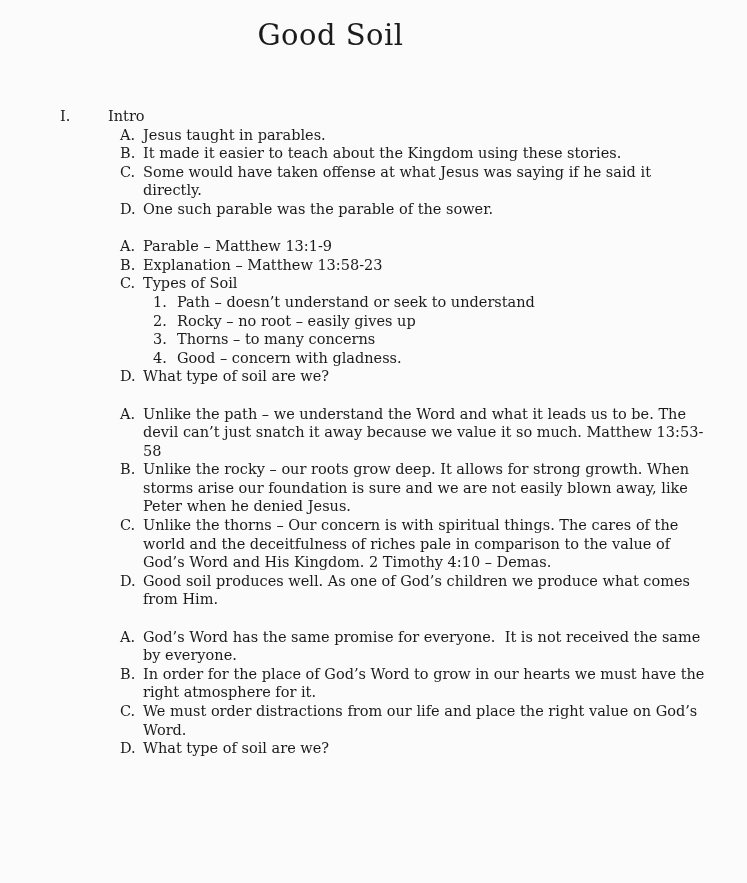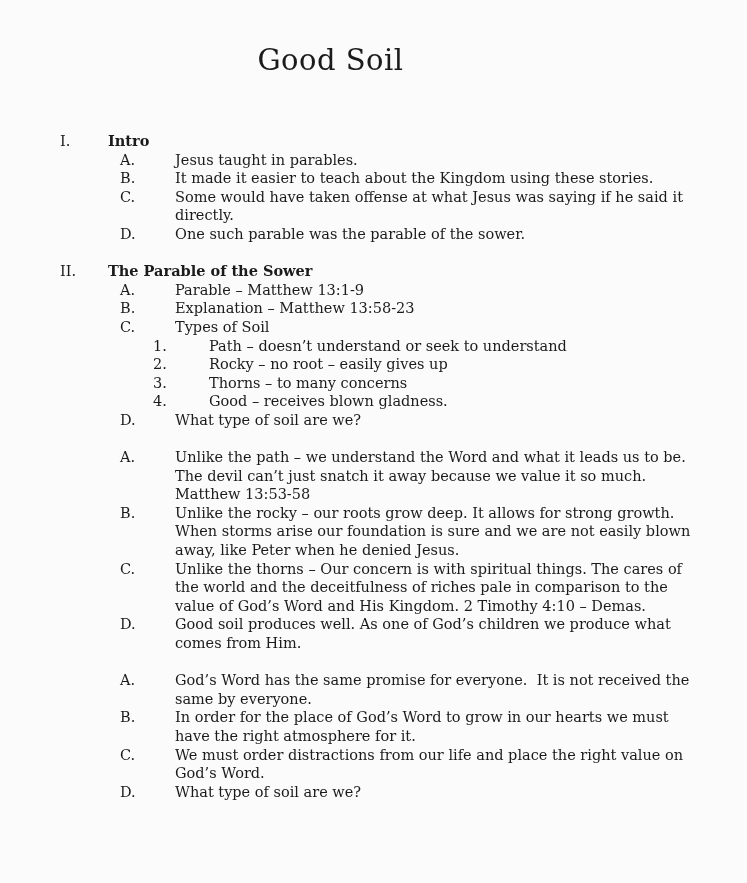--- a/index.html
+++ b/index.html
@@ -12,21 +12,21 @@
     background: #fbfbfb;
     color: #1b1b1b;
     font-family: "DejaVu Serif", "Liberation Serif", serif;
     overflow: hidden;
   }
   .page {
     position: relative;
     width: 661px;
     height: 883px;
     box-sizing: border-box;
-    padding-top: 46px;
+    padding-top: 21px;
   }
   .title {
     margin: 0;
     font-size: 29px;
     font-weight: 400;
     line-height: 1;
     text-align: center;
     letter-spacing: 0.5px;
   }
   .outline {
@@ -40,36 +40,34 @@
   }
   .heading-row {
     display: flex;
     align-items: baseline;
   }
   .numeral {
     flex: 0 0 48px;
   }
   .heading {
     flex: 1;
-    font-weight: bold;
   }
   .items {
     margin-left: 60px;
   }
   .item-row {
     display: flex;
     align-items: baseline;
   }
   .item-label {
     flex: 0 0 23px;
   }
   .item-text {
     flex: 1;
     white-space: pre-wrap;
-    margin-left: 32px;
   }
   .subitem-row {
     display: flex;
     align-items: baseline;
     margin-left: 33px;
   }
   .subitem-row .item-label {
     flex: 0 0 24px;
   }
 </style>
@@ -97,24 +95,20 @@
             <span class="item-label">C.</span>
             <span class="item-text">Some would have taken offense at what Jesus was saying if he said it directly.</span>
           </div>
           <div class="item-row">
             <span class="item-label">D.</span>
             <span class="item-text">One such parable was the parable of the sower.</span>
           </div>
         </div>
       </div>
       <div class="section">
-        <div class="heading-row">
-          <span class="numeral">II.</span>
-          <span class="heading">The Parable of the Sower</span>
-        </div>
         <div class="items">
           <div class="item-row">
             <span class="item-label">A.</span>
             <span class="item-text">Parable – Matthew 13:1-9</span>
           </div>
           <div class="item-row">
             <span class="item-label">B.</span>
             <span class="item-text">Explanation – Matthew 13:58-23</span>
           </div>
           <div class="item-row">
@@ -128,21 +122,21 @@
           <div class="subitem-row">
             <span class="item-label">2.</span>
             <span class="item-text">Rocky – no root – easily gives up</span>
           </div>
           <div class="subitem-row">
             <span class="item-label">3.</span>
             <span class="item-text">Thorns – to many concerns</span>
           </div>
           <div class="subitem-row">
             <span class="item-label">4.</span>
-            <span class="item-text">Good – receives blown gladness.</span>
+            <span class="item-text">Good – concern with gladness.</span>
           </div>
           <div class="item-row">
             <span class="item-label">D.</span>
             <span class="item-text">What type of soil are we?</span>
           </div>
         </div>
       </div>
       <div class="section">
         <div class="items">
           <div class="item-row">

